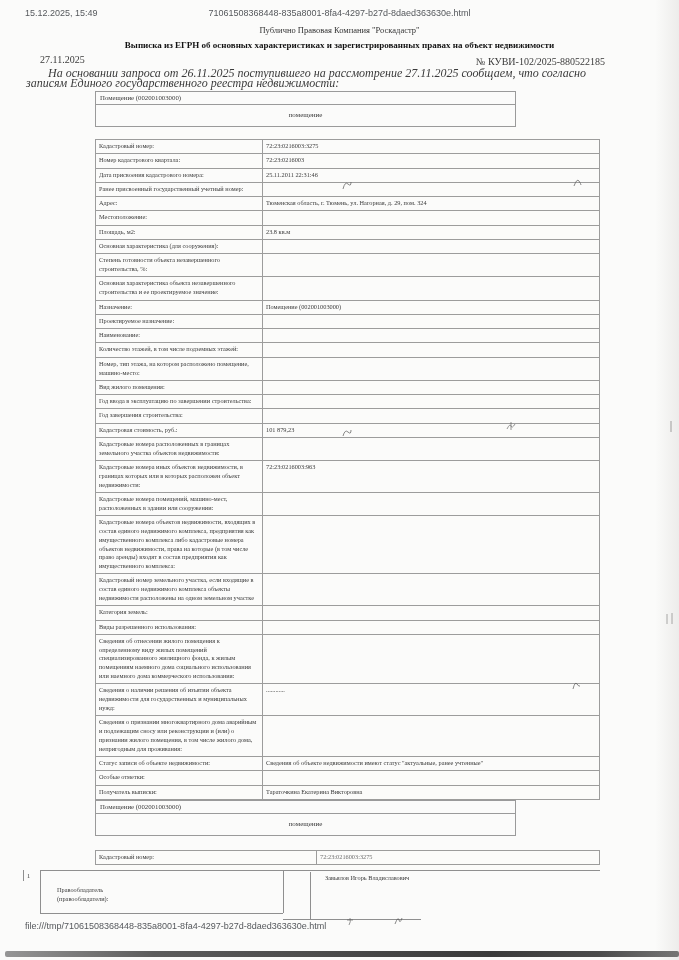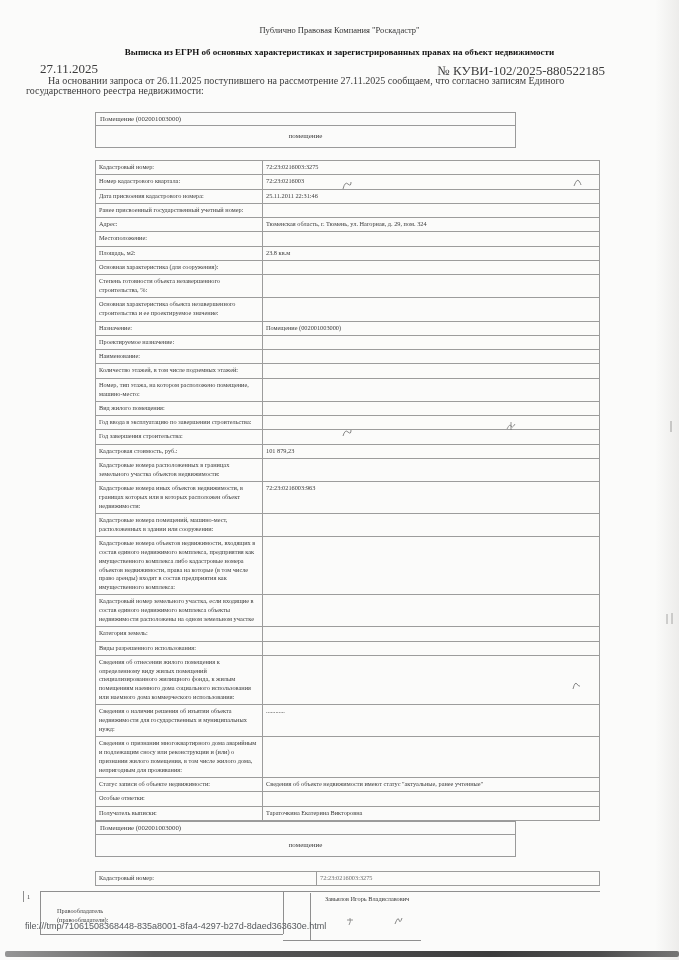--- a/index.html
+++ b/index.html
@@ -20,26 +20,26 @@
   .bottom-bar{position:absolute; left:5px; right:0; top:951px; height:6px; border-radius:2px;
     background:linear-gradient(90deg,#8d8d8d,#4e4e4e 22%,#3e3e3e 45%,#2a2a2a 72%,#3c3c3c 88%,#6a6a6a);
     opacity:.92;}
   .edge-shade{position:absolute; top:0; right:0; width:24px; height:100%;
     background:linear-gradient(90deg, rgba(0,0,0,0), rgba(110,105,98,.10)); pointer-events:none;}
 
   
   .doc{position:absolute; top:25px; left:0; width:679px;}
   .company{text-align:center; font-size:8.5px; color:#333;}
   .doc-title{text-align:center; font-size:9px; font-weight:bold; color:#141414;
-    margin-top:12px; white-space:nowrap;}
-  .meta-row{position:relative; height:10px; margin-top:4px; font-size:13px;}
+    margin-top:5px; white-space:nowrap;}
+  .meta-row{position:relative; height:10px; margin-top:4px; font-size:10px;}
   .meta-date{position:absolute; left:40px; top:0;}
   .meta-num{position:absolute; right:74px; top:2px; white-space:nowrap;}
   .sec-title{text-align:center; font-size:8.2px; color:#2e2e2e; margin-top:9px;}
-  .intro{margin:5px 62px 17px 26px; font-size:10px; line-height:9.5px; text-indent:22px; color:#3b3b3b;}
+  .intro{margin:5px 62px 3px 26px; font-size:12px; line-height:9.5px; text-indent:22px; color:#3b3b3b;font-style:italic;}
 
   .obj-box{margin-left:95px; width:421px; border:1px solid #9a9a9a; box-sizing:border-box;}
   .obj-type{font-size:6.8px; padding:2px 4px 3px 4px; border-bottom:1px solid #9a9a9a; color:#3b3b3b;}
   .obj-kind{font-size:7px; text-align:center; padding:6px 4px 7px 4px; color:#3b3b3b;}
 
   table.grid{border-collapse:collapse; margin-left:95px; width:505px; table-layout:fixed;}
   table.main-table{margin-top:12px;}
   table.grid td{border:1px solid #9c9c9c; vertical-align:top;
     font-size:6.3px; line-height:8.8px; padding:2px 3px 2.5px 3px; color:#3b3b3b;
     word-wrap:break-word;}
@@ -58,20 +58,24 @@
   .rights .txt{position:absolute; font-size:6.3px; line-height:8.6px; color:#3b3b3b;}
 
   .mark{position:absolute; opacity:.8;}
   .mark svg{display:block;}
 </style>
 </head>
 <body>
 
 <div class="page">
 
+  <div class="print-header">
+    <span class="ph-date">15.12.2025, 15:49</span>
+    <span class="ph-file">71061508368448-835a8001-8fa4-4297-b27d-8daed363630e.html</span>
+  </div>
 
   <div class="doc">
     <div class="company">Публично Правовая Компания "Роскадастр"</div>
     <div class="doc-title">Выписка из ЕГРН об основных характеристиках и зарегистрированных правах на объект недвижимости</div>
     <div class="meta-row">
       <span class="meta-date">27.11.2025</span>
       <span class="meta-num">№ КУВИ-102/2025-880522185</span>
     </div>
     <p class="intro">На основании запроса от 26.11.2025 поступившего на рассмотрение 27.11.2025 сообщаем, что согласно записям Единого государственного реестра недвижимости:</p>
 

